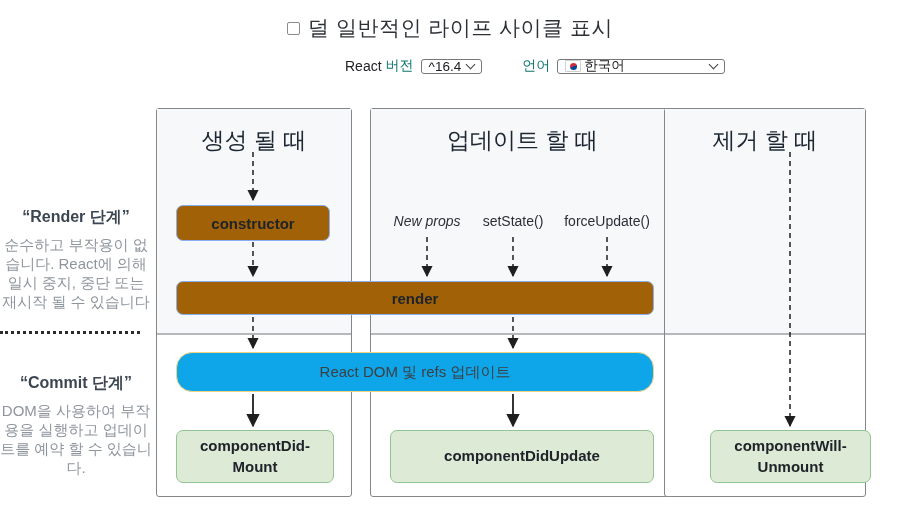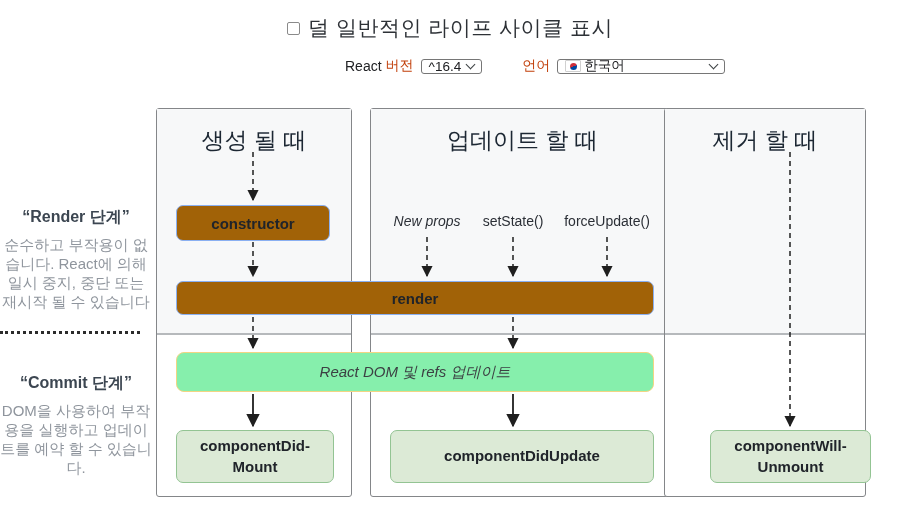--- a/index.html
+++ b/index.html
@@ -23,21 +23,21 @@
     display: inline-block; flex: 0 0 auto;
   }
   .page-title {
     font-size: 21px; font-weight: 500; color: #2d3136; letter-spacing: 0.5px;
   }
   .controls {
     position: absolute; top: 57px; left: 345px;
     display: flex; align-items: center; font-size: 14px;
   }
   .lbl-dark { color: #202124; margin-right: 4px; }
-  .lbl-gray { color: #c2410c; margin-right: 7px; }
+  .lbl-gray { color: #0f766e; margin-right: 7px; }
   .select {
     display: inline-flex; align-items: center;
     border: 1px solid #767676; border-radius: 3px; background: #fff;
     height: 15px; padding: 0 7px; font-size: 13.5px; color: #202124;
     cursor: default;
   }
   .select .val { margin-right: 6px; }
   .select.lang { width: 168px; margin-left: 0; }
   .select.lang .val { flex: 1; margin-left: 3px; }
   .gap1 { width: 20px; }
@@ -97,22 +97,22 @@
   .lbox {
     position: absolute; z-index: 3;
     display: flex; align-items: center; justify-content: center;
     font-size: 15px; text-align: center; cursor: pointer;
   }
   .box-blue {
     background: #a16207; border: 1.5px solid #8ab0f2; border-radius: 7px;
     font-weight: bold; color: #20242a;
   }
   .box-yellow {
-    background: #86efac; border: 1.5px solid #f2d583; border-radius: 8px;
-    font-style: italic; color: #3c4043;
+    background: #0ea5e9; border: 1.5px solid #f2d583; border-radius: 16px;
+    color: #3c4043;
   }
   .box-green {
     background: #dcead6; border: 1.5px solid #93c493; border-radius: 7px;
     font-weight: bold; color: #20242a; white-space: pre-line; line-height: 1.35;
   }
   .b-constructor { left: 176px; top: 205px; width: 154px; height: 36px; }
   .b-render      { left: 176px; top: 281px; width: 478px; height: 34px; }
   .b-commitbar   { left: 176px; top: 352px; width: 478px; height: 40px; }
   .b-didmount    { left: 176px; top: 430px; width: 158px; height: 53px; }
   .b-didupdate   { left: 390px; top: 430px; width: 264px; height: 53px; }

